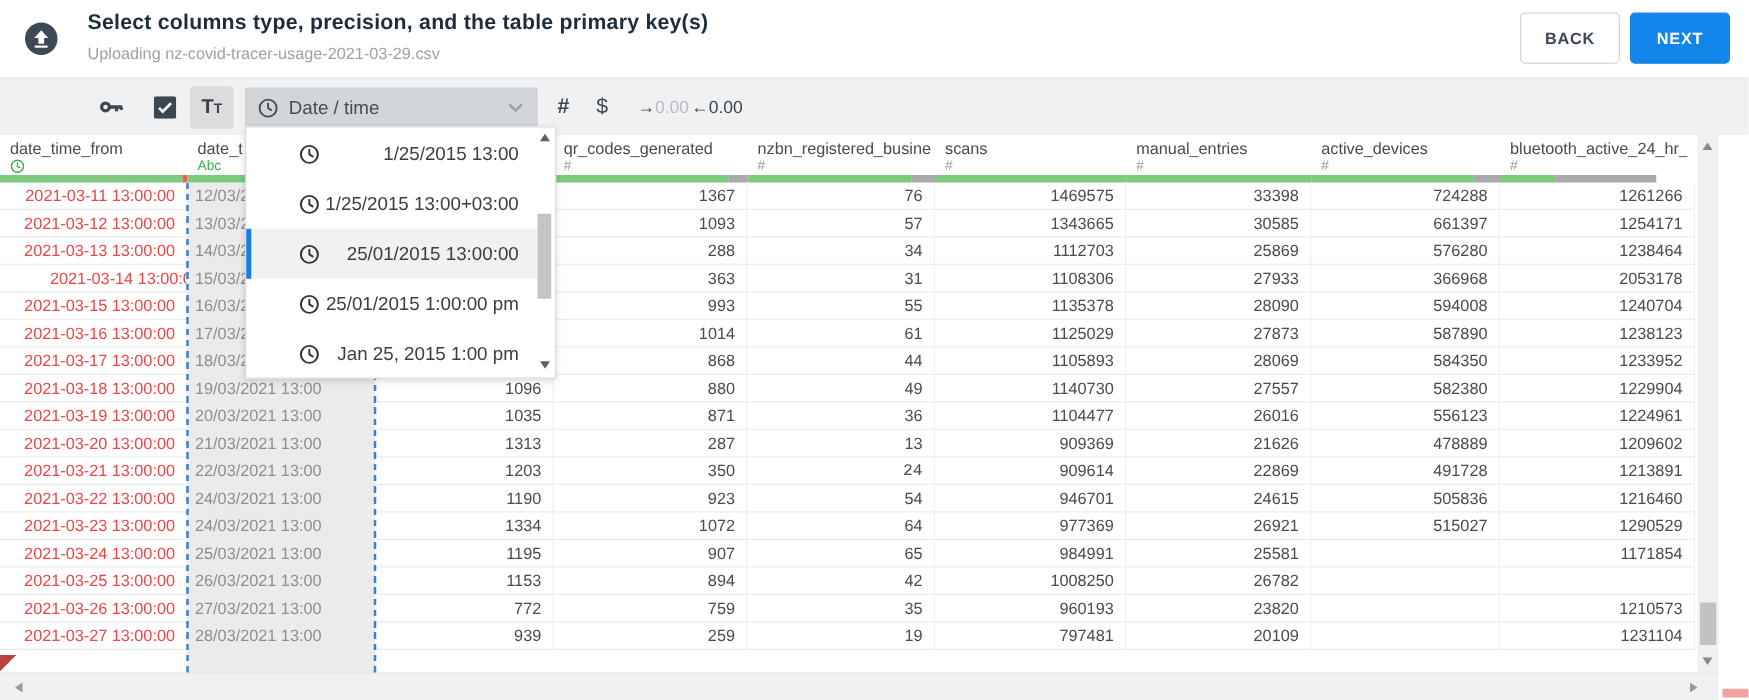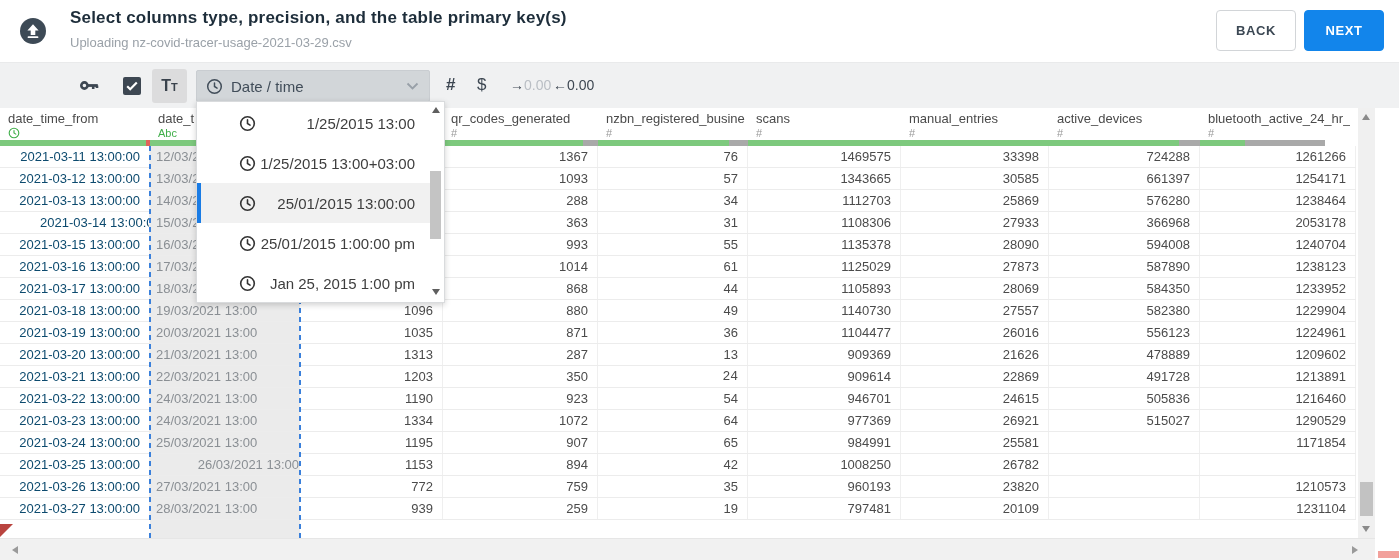--- a/index.html
+++ b/index.html
@@ -51,21 +51,21 @@
   .col-type.green{color:#3fae49;}
   .col-type.gray{color:#9a9a9a;}
   .col-bar{position:absolute;left:0;bottom:0;width:100%;height:6px;display:flex;}
   .col-bar span{display:block;height:6px;}
   .grid-body{position:absolute;left:0;top:38px;width:1356px;z-index:1;}
   .row{display:flex;height:22px;box-sizing:border-box;border-bottom:1px solid #ececec;}
   .cell{box-sizing:border-box;height:21px;line-height:21px;font-size:13px;border-right:1px solid #efefef;
         white-space:nowrap;overflow:hidden;}
   .cell.right{text-align:right;padding-right:9px;color:#4b4b4b;}
   .cell.left{text-align:left;padding-left:6px;color:#8a8f94;}
-  .cell.c0{color:#0c4a6e;}
+  .cell.c0{color:#ef4444;}
   .dash{position:absolute;top:38px;height:392px;width:2px;z-index:4;
         background:repeating-linear-gradient(to bottom,#3a80db 0 5px,transparent 5px 9px);}
   .dash.l{left:149px;} .dash.r{left:299px;}
   .corner-triangle{position:absolute;left:0;top:416px;width:0;height:0;z-index:4;
         border-top:13px solid #b9443f;border-right:13px solid transparent;}
 
   
   .vscroll{position:absolute;left:1358px;top:0;width:17px;height:430px;background:#f0f0f0;z-index:2;}
   .vthumb{position:absolute;left:2px;top:374px;width:13px;height:34px;background:#c2c2c2;}
   .arr{width:0;height:0;position:absolute;}
@@ -372,21 +372,21 @@
           <div class="cell right" style="width: 143px;">1195</div>
           <div class="cell right" style="width: 155px;">907</div>
           <div class="cell right" style="width: 150px;">65</div>
           <div class="cell right" style="width: 153px;">984991</div>
           <div class="cell right" style="width: 148px;">25581</div>
           <div class="cell right" style="width: 151px;"></div>
           <div class="cell right" style="width: 156px;">1171854</div>
         </div>
         <div class="row">
           <div class="cell right c0" style="width: 150px;">2021-03-25 13:00:00</div>
-          <div class="cell left" style="width: 150px; text-align: right;">26/03/2021 13:00</div>
+          <div class="cell left" style="width: 150px;">26/03/2021 13:00</div>
           <div class="cell right" style="width: 143px;">1153</div>
           <div class="cell right" style="width: 155px;">894</div>
           <div class="cell right" style="width: 150px;">42</div>
           <div class="cell right" style="width: 153px;">1008250</div>
           <div class="cell right" style="width: 148px;">26782</div>
           <div class="cell right" style="width: 151px;"></div>
           <div class="cell right" style="width: 156px;"></div>
         </div>
         <div class="row">
           <div class="cell right c0" style="width: 150px;">2021-03-26 13:00:00</div>

